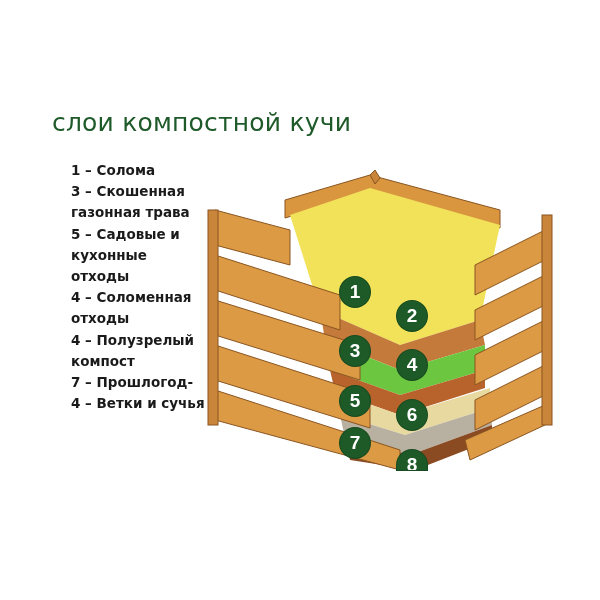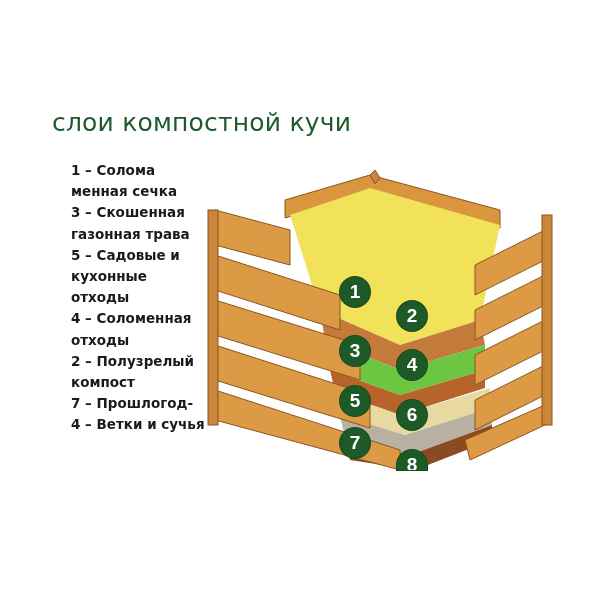--- a/index.html
+++ b/index.html
@@ -12,29 +12,28 @@
     font-weight:bold;font-size:19px;text-align:center;line-height:30px;font-family:"Liberation Sans",sans-serif;
     box-shadow:0 0 0 1px #174a20;}
 </style>
 </head>
 <body>
 
 <div class="title">слои компостной кучи</div>
 
 <div class="legend">
   <div class="legend-line">1 – Солома</div>
-  <div class="legend-line">менная сечка</div>
   <div class="legend-line">3 – Скошенная</div>
   <div class="legend-line">газонная трава</div>
   <div class="legend-line">5 – Садовые и</div>
   <div class="legend-line">кухонные</div>
   <div class="legend-line">отходы</div>
   <div class="legend-line">4 – Соломенная</div>
   <div class="legend-line">отходы</div>
-  <div class="legend-line">2 – Полузрелый</div>
+  <div class="legend-line">4 – Полузрелый</div>
   <div class="legend-line">компост</div>
   <div class="legend-line">7 – Прошлогод-</div>
   <div class="legend-line">4 – Ветки и сучья</div>
 </div>
 
 <div class="illus">
   <svg width="370" height="300" viewBox="0 0 370 300">
 
     <g>
       <polygon points="85,30 170,5 300,40 300,58 170,22 85,48" fill="#d9963f" stroke="#8a5520" stroke-width="1"></polygon>

